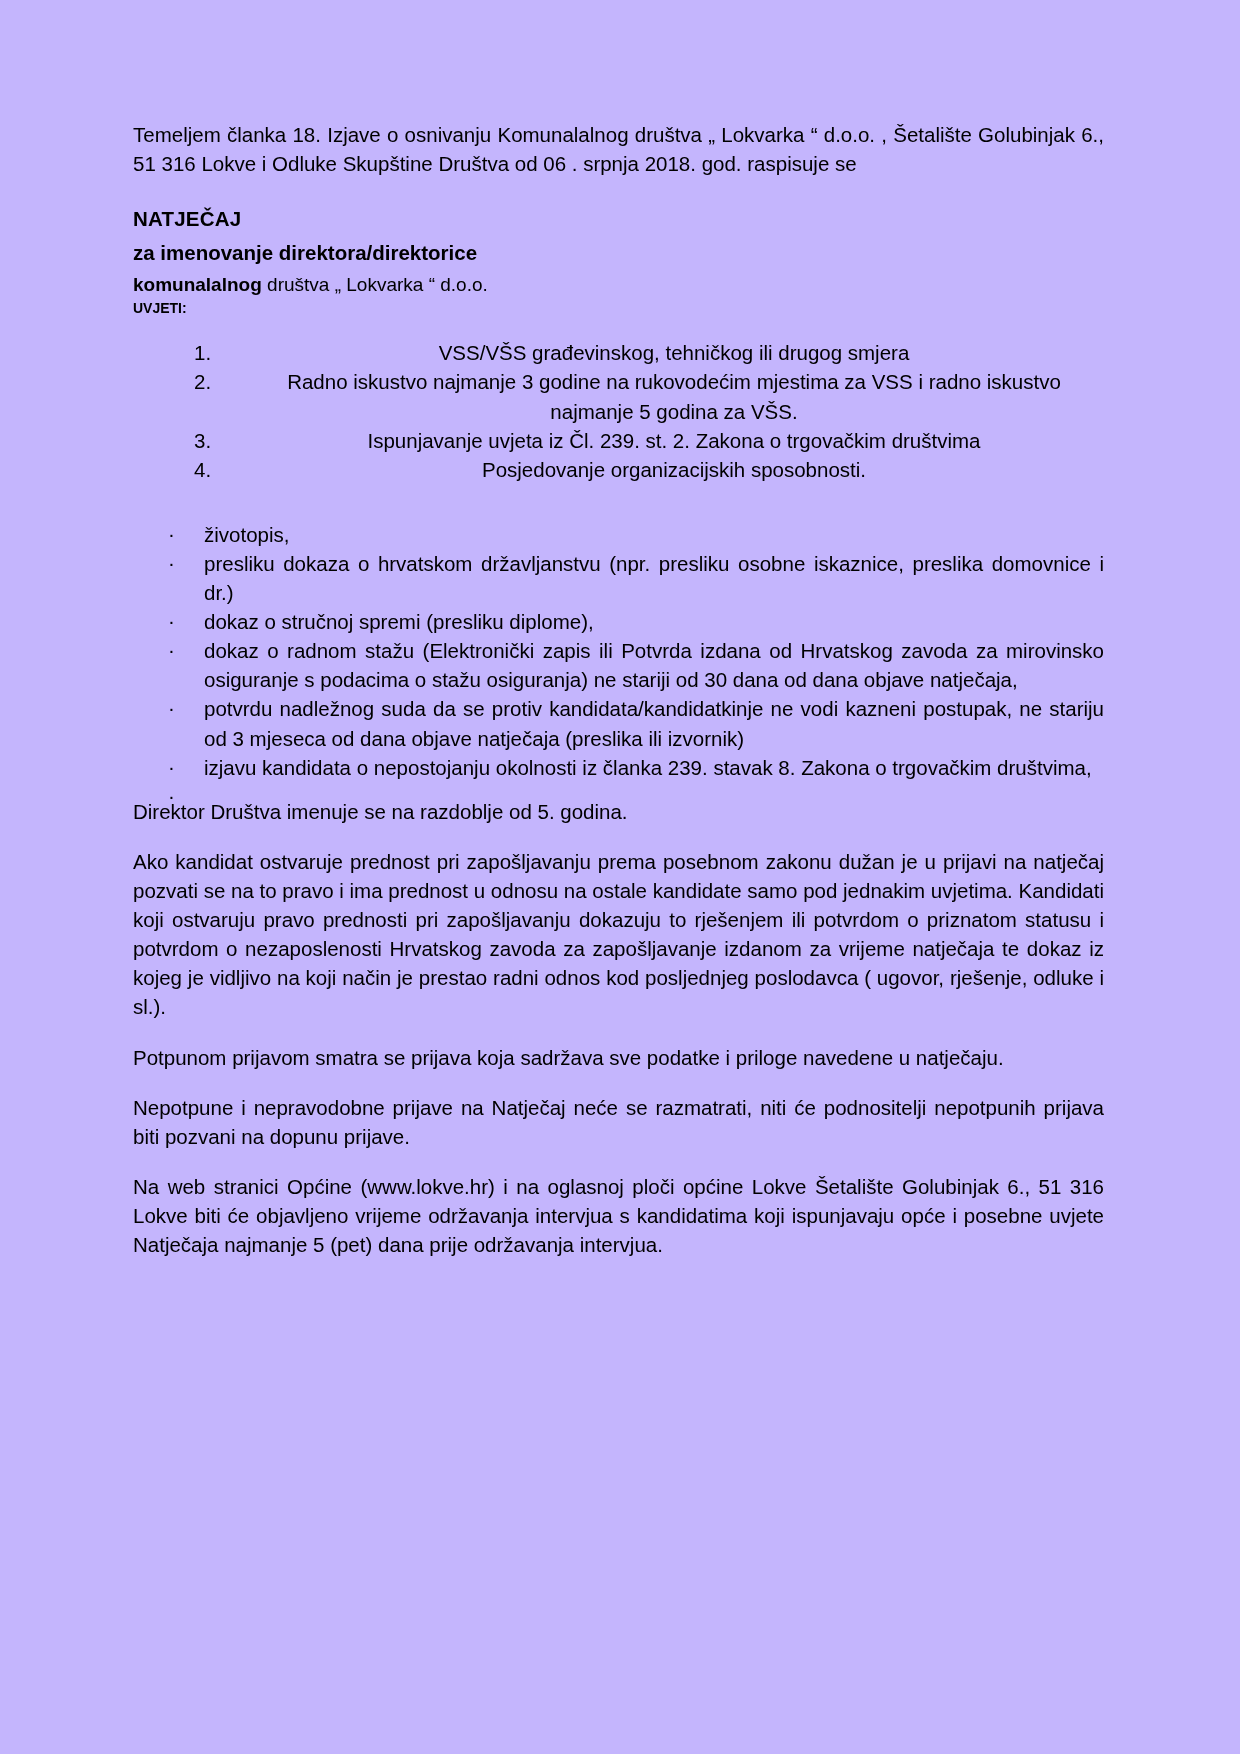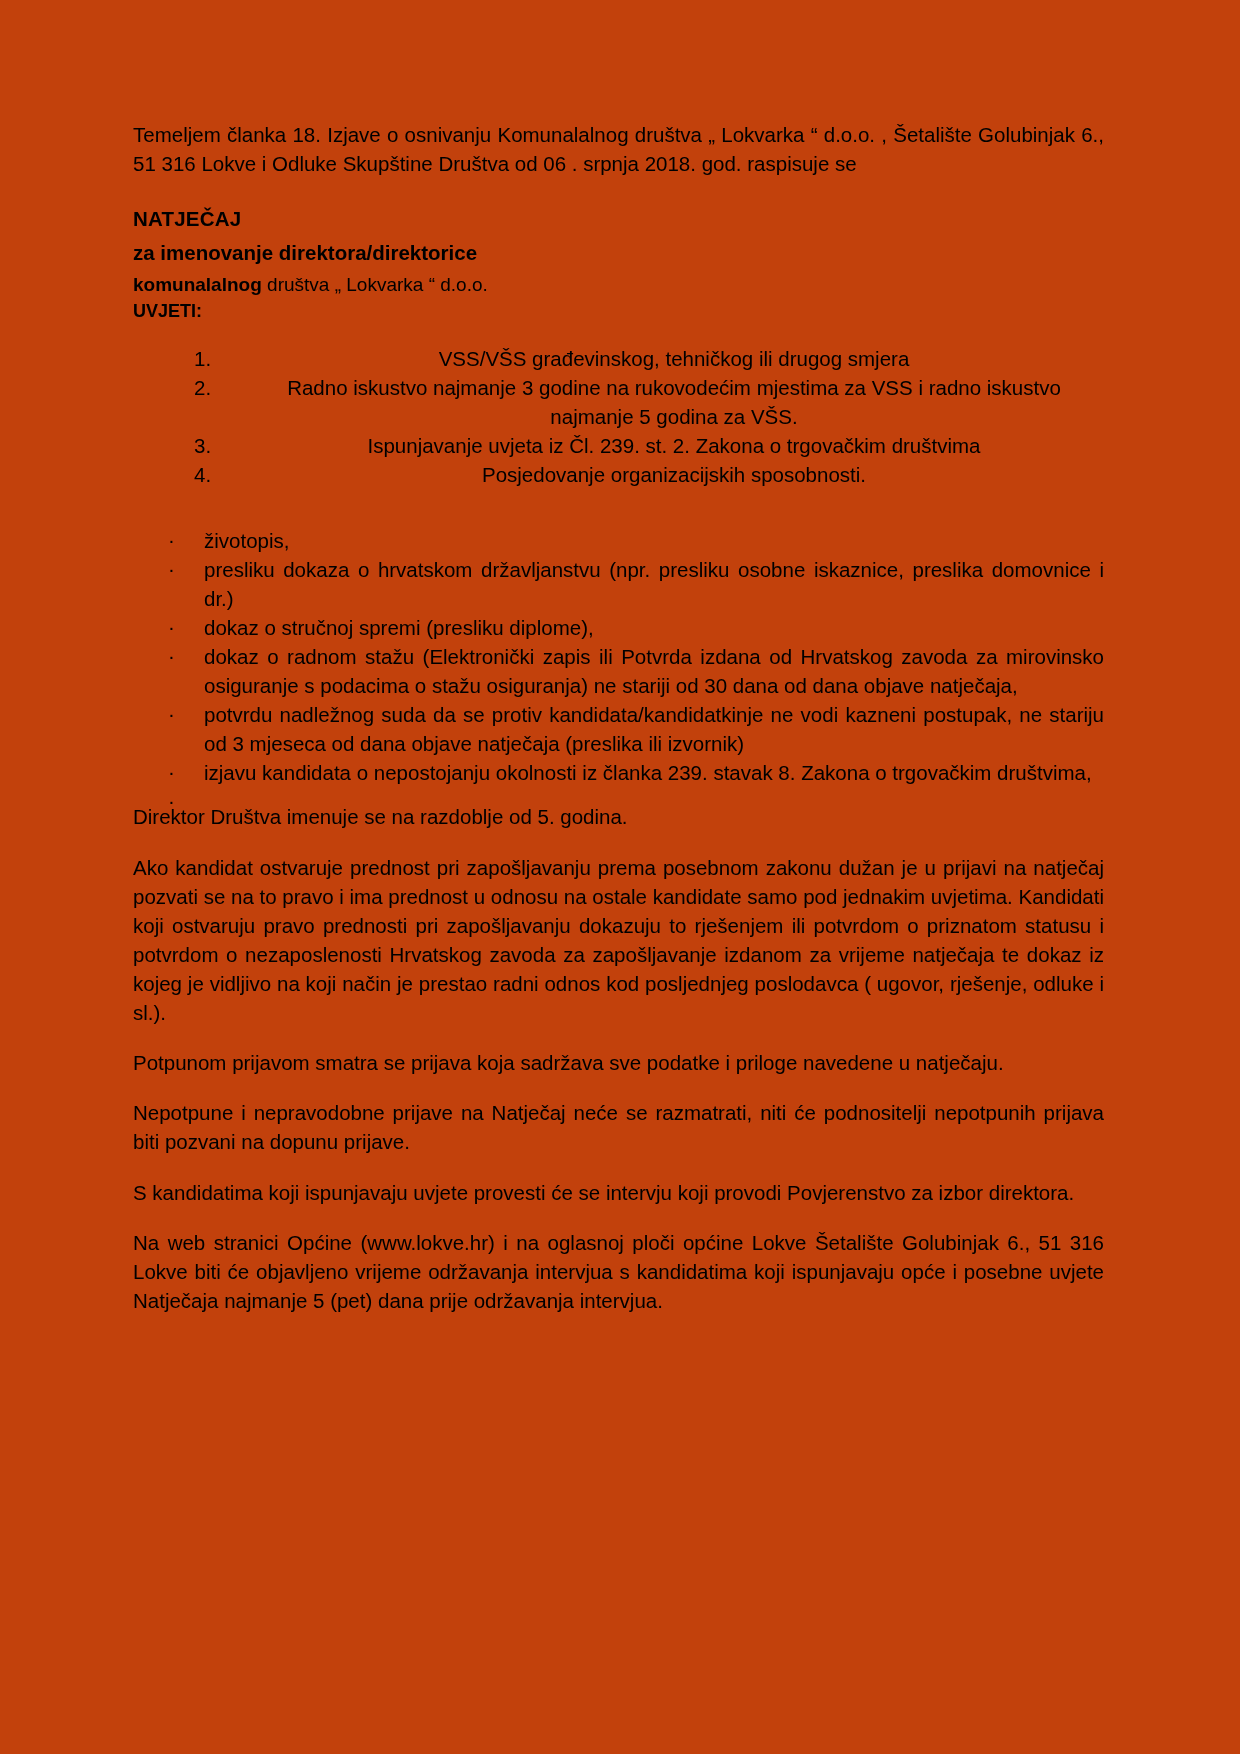--- a/index.html
+++ b/index.html
@@ -13,21 +13,21 @@
     font-family: "Liberation Sans", sans-serif;
     color: #000000;
     -webkit-font-smoothing: antialiased;
   }
   .page {
     position: relative;
     width: 1240px;
     height: 1754px;
     box-sizing: border-box;
     padding: 120px 136px 0 133px;
-    background: #c2410c;
+    background: #c4b5fd;
   }
   .doc-body {
     font-size: 20.5px;
     line-height: 1.42;
   }
   p.para {
     margin: 0 0 21px 0;
     text-align: justify;
     text-justify: inter-word;
   }
@@ -54,21 +54,21 @@
   }
   .title-sub2 {
     font-size: 19px;
     margin: 0 0 0 0;
     line-height: 1.42;
   }
   .title-sub2 .bold {
     font-weight: bold;
   }
   .uvjeti {
-    font-size: 18px;
+    font-size: 14px;
     font-weight: bold;
     margin: 0 0 19px 0;
     text-align: left;
     line-height: 1.42;
   }
   
   ol.numlist {
     margin: 0 0 22px 0;
     padding: 0 0 0 61px;
     list-style: none;
@@ -147,17 +147,16 @@
       <li>dokaz o radnom stažu  (Elektronički zapis ili Potvrda izdana od Hrvatskog zavoda za mirovinsko osiguranje s podacima o stažu osiguranja) ne stariji od 30 dana od dana objave natječaja,</li>
       <li>potvrdu nadležnog suda da se protiv kandidata/kandidatkinje ne vodi kazneni postupak, ne stariju od 3 mjeseca od dana objave natječaja (preslika ili izvornik)</li>
       <li>izjavu kandidata o nepostojanju okolnosti iz članka 239. stavak 8.  Zakona o trgovačkim društvima,</li>
       <li class="empty"></li>
     </ul>
 
     <p class="para">Direktor Društva imenuje se na razdoblje od 5. godina.</p>
     <p class="para">Ako kandidat ostvaruje prednost pri zapošljavanju prema posebnom zakonu dužan je u prijavi na natječaj pozvati se na to pravo i ima prednost u odnosu na ostale kandidate samo pod jednakim uvjetima. Kandidati koji ostvaruju pravo prednosti pri zapošljavanju dokazuju to rješenjem ili potvrdom o priznatom statusu i potvrdom o nezaposlenosti Hrvatskog zavoda za zapošljavanje izdanom za vrijeme natječaja te dokaz iz kojeg je vidljivo na koji način je prestao radni odnos kod posljednjeg poslodavca ( ugovor, rješenje, odluke i sl.).</p>
     <p class="para">Potpunom  prijavom smatra se prijava koja sadržava sve podatke i priloge navedene u natječaju.</p>
     <p class="para">Nepotpune i nepravodobne prijave na Natječaj neće se razmatrati, niti će podnositelji nepotpunih prijava biti pozvani na dopunu prijave.</p>
-    <p class="para">S kandidatima koji ispunjavaju uvjete provesti će se intervju koji provodi Povjerenstvo za izbor direktora.</p>
     <p class="para">Na web stranici Općine (www.lokve.hr)  i na oglasnoj ploči općine Lokve Šetalište Golubinjak 6., 51 316 Lokve biti će objavljeno vrijeme održavanja intervjua s kandidatima koji ispunjavaju opće i posebne uvjete Natječaja najmanje 5 (pet) dana prije održavanja  intervjua.</p>
 
   </div>
 </div>
 
 </body></html>

